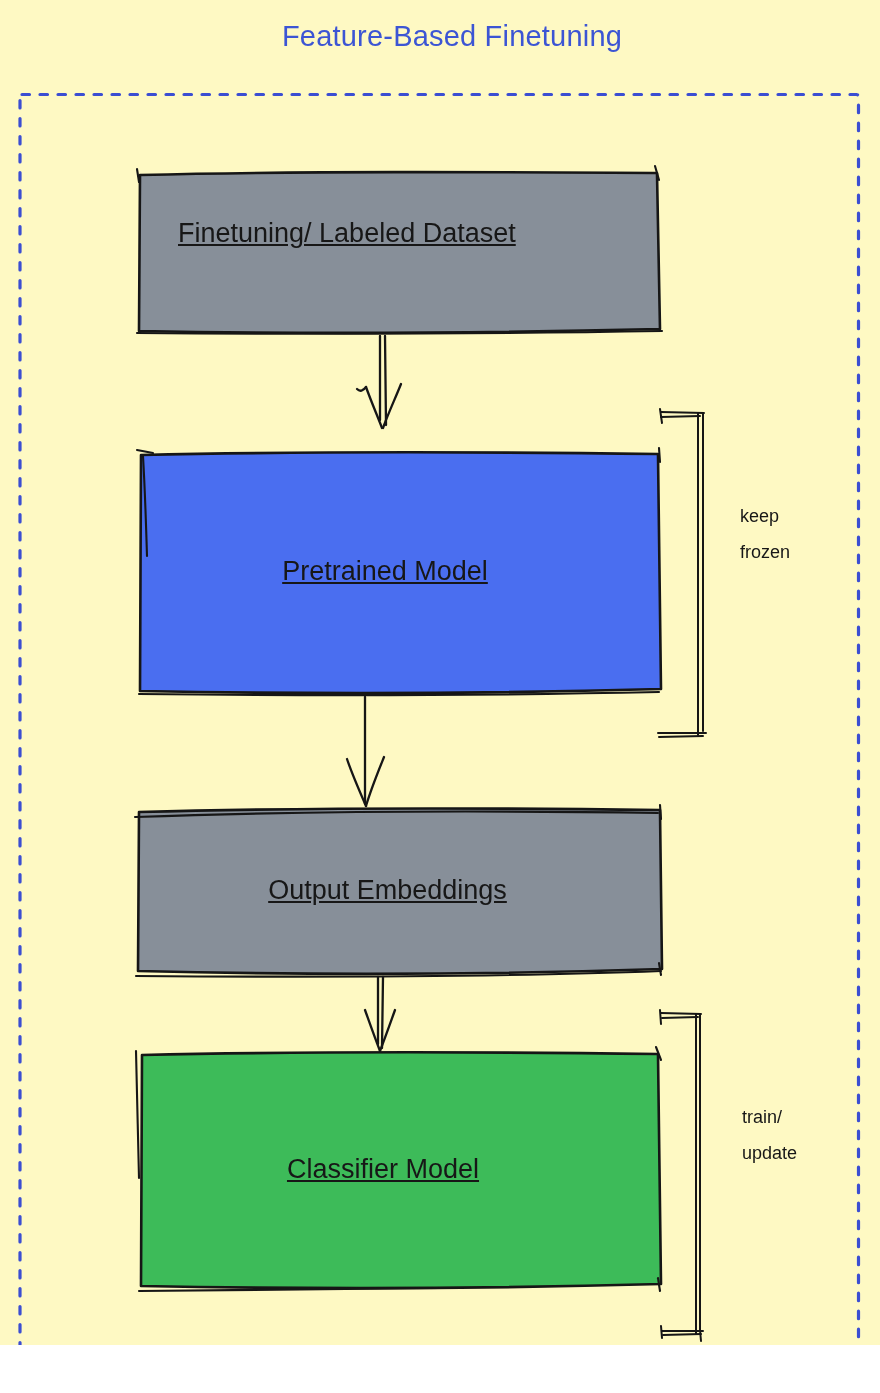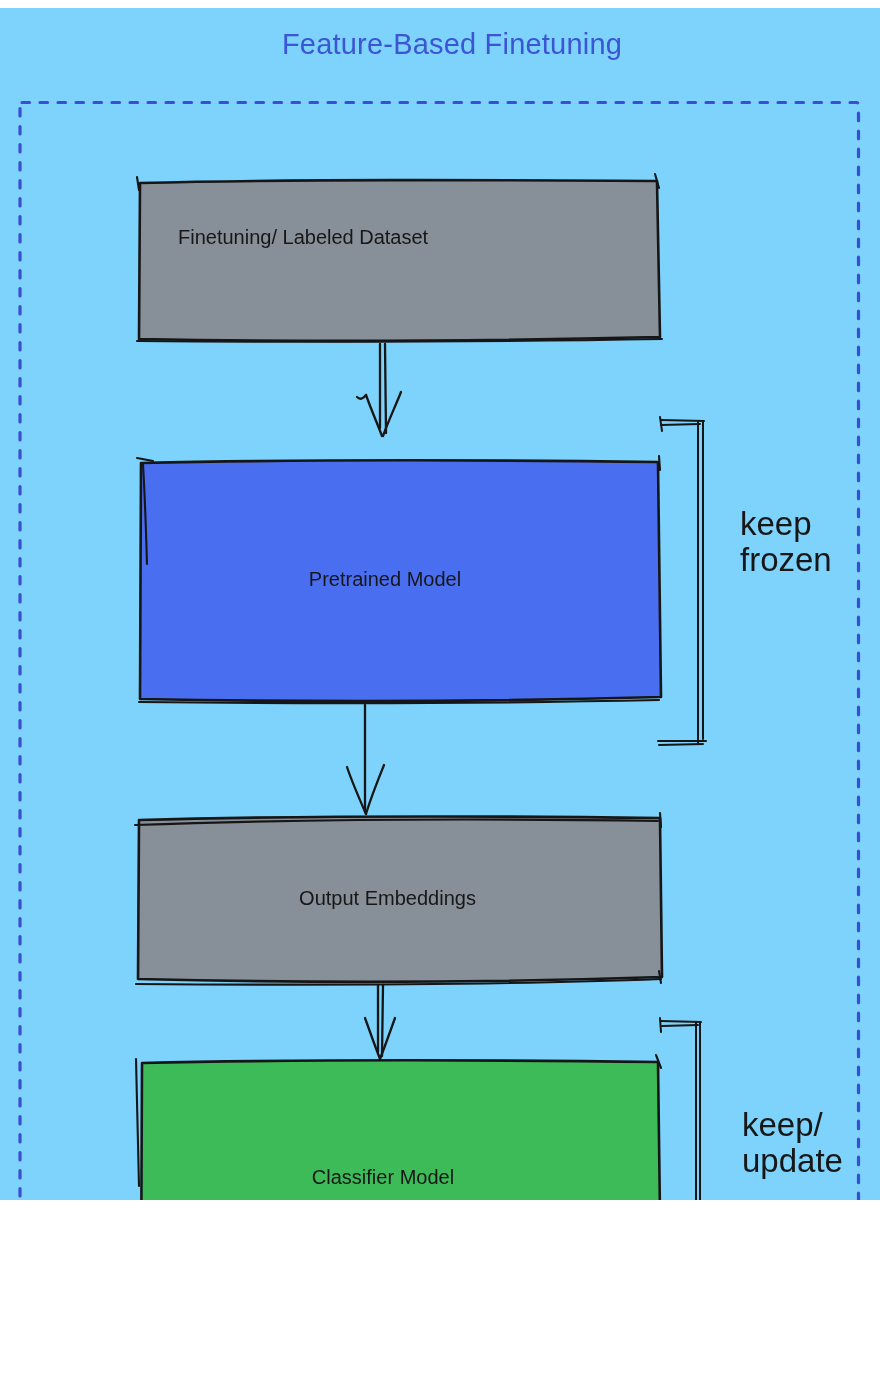--- a/index.html
+++ b/index.html
@@ -4,24 +4,23 @@
 <style>
   html, body {
     margin: 0;
     padding: 0;
     background: #ffffff;
     font-family: "Liberation Sans", sans-serif;
   }
   #page {
     position: relative;
     width: 880px;
-    height: 1192px;
-    background: #7dd3fc;
+    height: 1345px;
+    background: #fef9c3;
     overflow: hidden;
-    margin-top: 8px;
   }
   #diagram-svg {
     position: absolute;
     left: 0;
     top: 0;
     width: 880px;
     height: 1393px;
   }
   .page-title {
     position: absolute;
@@ -50,33 +49,34 @@
     fill: none;
     stroke: var(--stroke, #161616);
     stroke-linecap: round;
     stroke-linejoin: round;
   }
   .sketch  { stroke-width: 2.1; }
   .arrow   { stroke-width: 2.3; }
   .bracket { stroke-width: 2.0; }
   .node-label {
     position: absolute;
-    font-size: 20px;
+    font-size: 27px;
     color: var(--ink, #171717);
     white-space: nowrap;
+    text-decoration: underline;
   }
   .node-label.centered {
     display: flex;
     align-items: center;
     justify-content: center;
     text-align: center;
   }
   .annot-label {
     position: absolute;
-    font-size: 33px;
+    font-size: 18px;
     line-height: 36px;
     color: var(--ink, #171717);
     white-space: pre-line;
   }
 </style>
 </head>
 <body>
 
 <div id="page">
 
@@ -165,16 +165,16 @@
 
   <div class="node-label centered" style="left:139px; top:453px; width:522px; height:237px; padding-right:30px; box-sizing:border-box;">Pretrained Model</div>
 
   <div class="node-label centered" style="left:137px; top:810px; width:525px; height:160px; padding-right:24px; box-sizing:border-box;">Output Embeddings</div>
 
   <div class="node-label centered" style="left:140px; top:1053px; width:520px; height:232px; padding-right:34px; box-sizing:border-box;border-radius:9px;">Classifier Model</div>
 
   <div class="annot-label" style="left:740px; top:498px;">keep
 frozen</div>
 
-  <div class="annot-label" style="left:742px; top:1099px;">keep/
+  <div class="annot-label" style="left:742px; top:1099px;">train/
 update</div>
 
 </div>
 
 </body></html>

